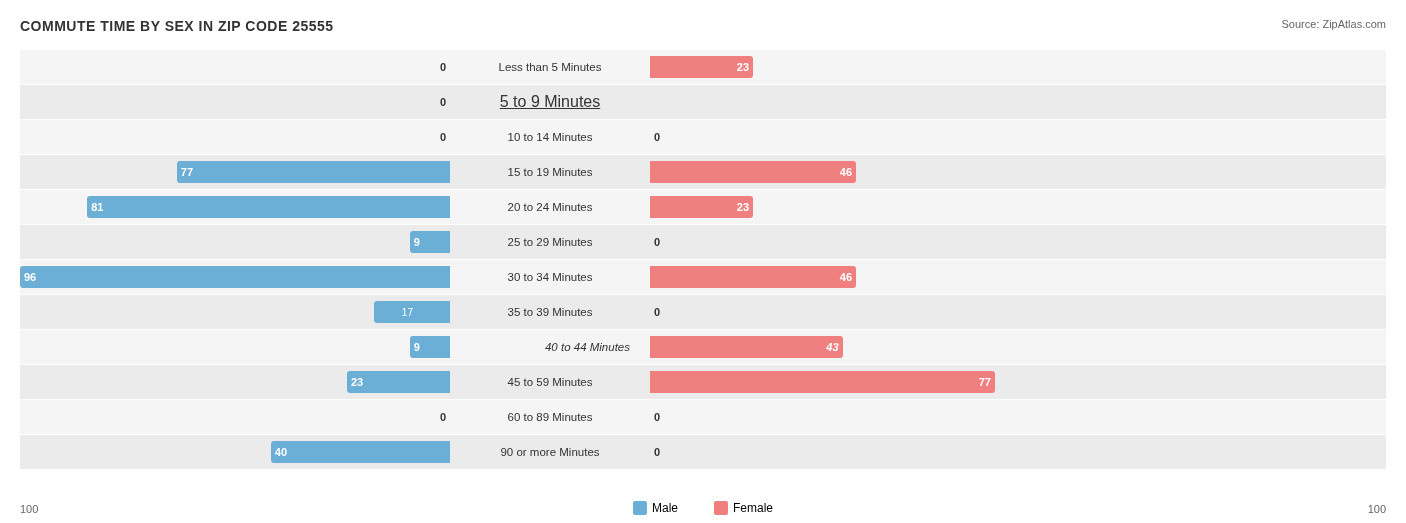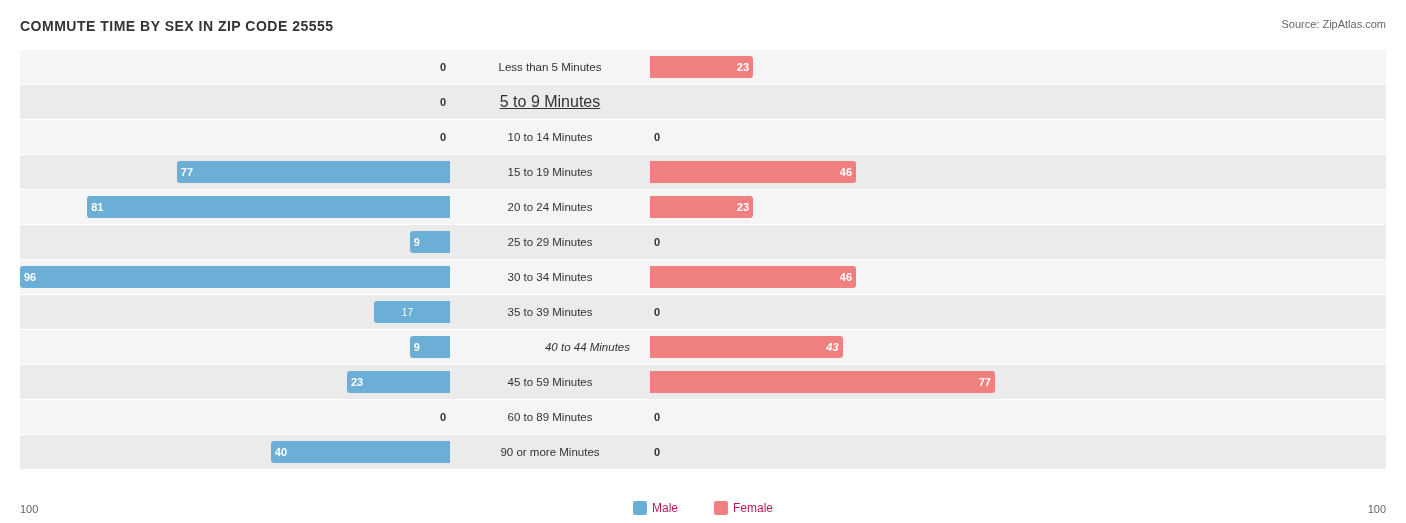--- a/index.html
+++ b/index.html
@@ -38,21 +38,21 @@
     }
     .legend {
       position: absolute;
       bottom: 8px;
       left: 50%;
       transform: translateX(-50%);
       display: flex;
       align-items: center;
       gap: 36px;
       font-size: 12px;
-      color: #be185d;
+      color: #000000;
     }
     .legend-item {
       display: flex;
       align-items: center;
       gap: 5px;
     }
     .legend-box {
       width: 14px;
       height: 14px;
       border-radius: 2px;

